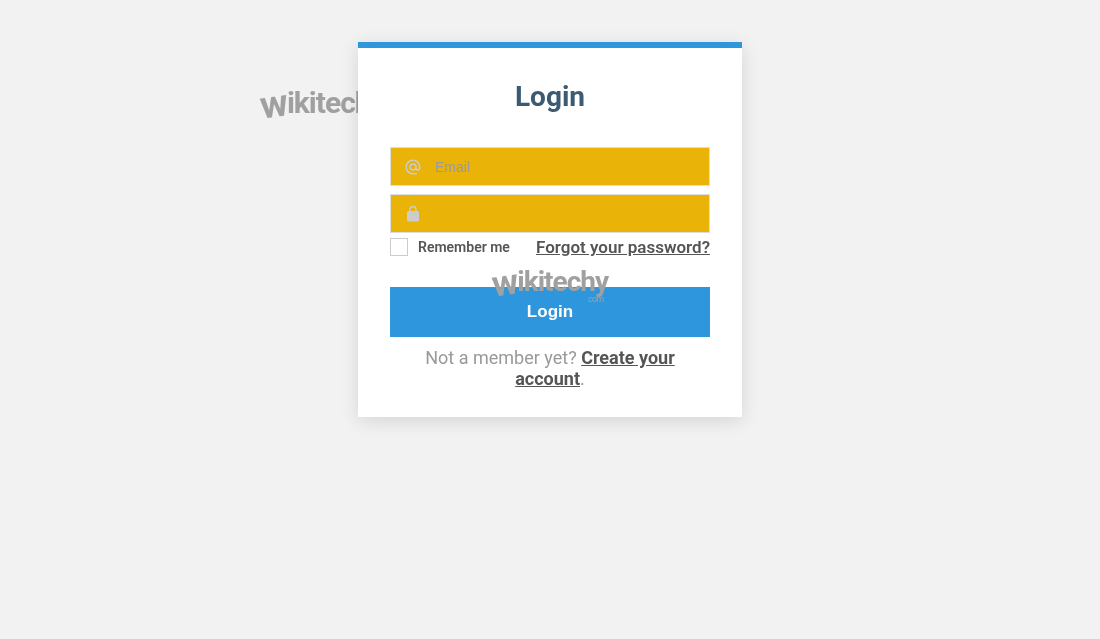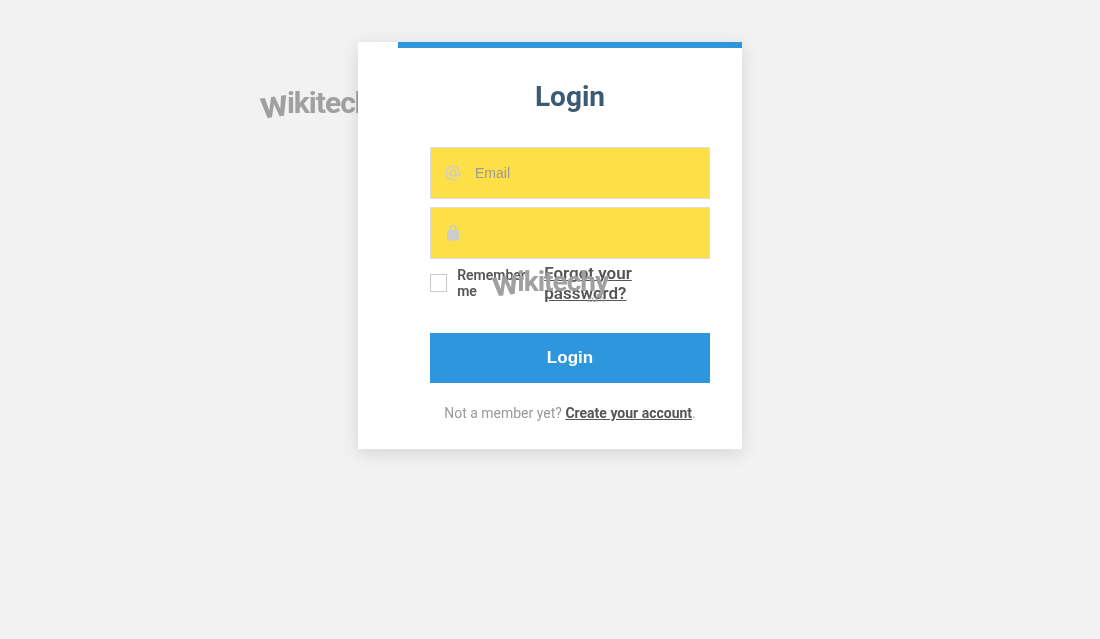--- a/index.html
+++ b/index.html
@@ -64,43 +64,42 @@
       text-align: right;
       margin-top: -6px;
       margin-right: 5px;
     }
     .login-card {
       width: 384px;
       background: #ffffff;
       margin: 42px auto 0;
       position: relative;
       box-shadow: 0 4px 18px rgba(0,0,0,0.12);
-      padding-left: 40px;
     }
     .top-bar {
       height: 6px;
       background: #2d96dd;
     }
     .card-body {
       padding: 32px 32px 28px;
     }
     .login-title {
       text-align: center;
       font-size: 28px;
       font-weight: 700;
       color: #3c5a72;
       margin-bottom: 34px;
     }
     .input-group {
       border: 1px solid #ddd;
       display: flex;
       align-items: center;
-      height: 52px;
+      height: 39px;
       margin-bottom: 8px;
-      background: #fde047;
+      background: #eab308;
       position: relative;
       z-index: 1;
     }
     .input-icon {
       width: 44px;
       display: flex;
       align-items: center;
       justify-content: center;
       color: #ccc;
     }
@@ -157,22 +156,22 @@
       height: 50px;
       background: #2d96dd;
       border: none;
       color: #fff;
       font-size: 17px;
       font-weight: 700;
       cursor: pointer;
     }
     .signup-row {
       text-align: center;
-      margin-top: 22px;
-      font-size: 14px;
+      margin-top: 10px;
+      font-size: 18px;
       color: #999;
     }
     .signup-link {
       font-weight: 700;
       color: #555;
       text-decoration: underline;
       cursor: pointer;
     }
   </style>
 </head>

